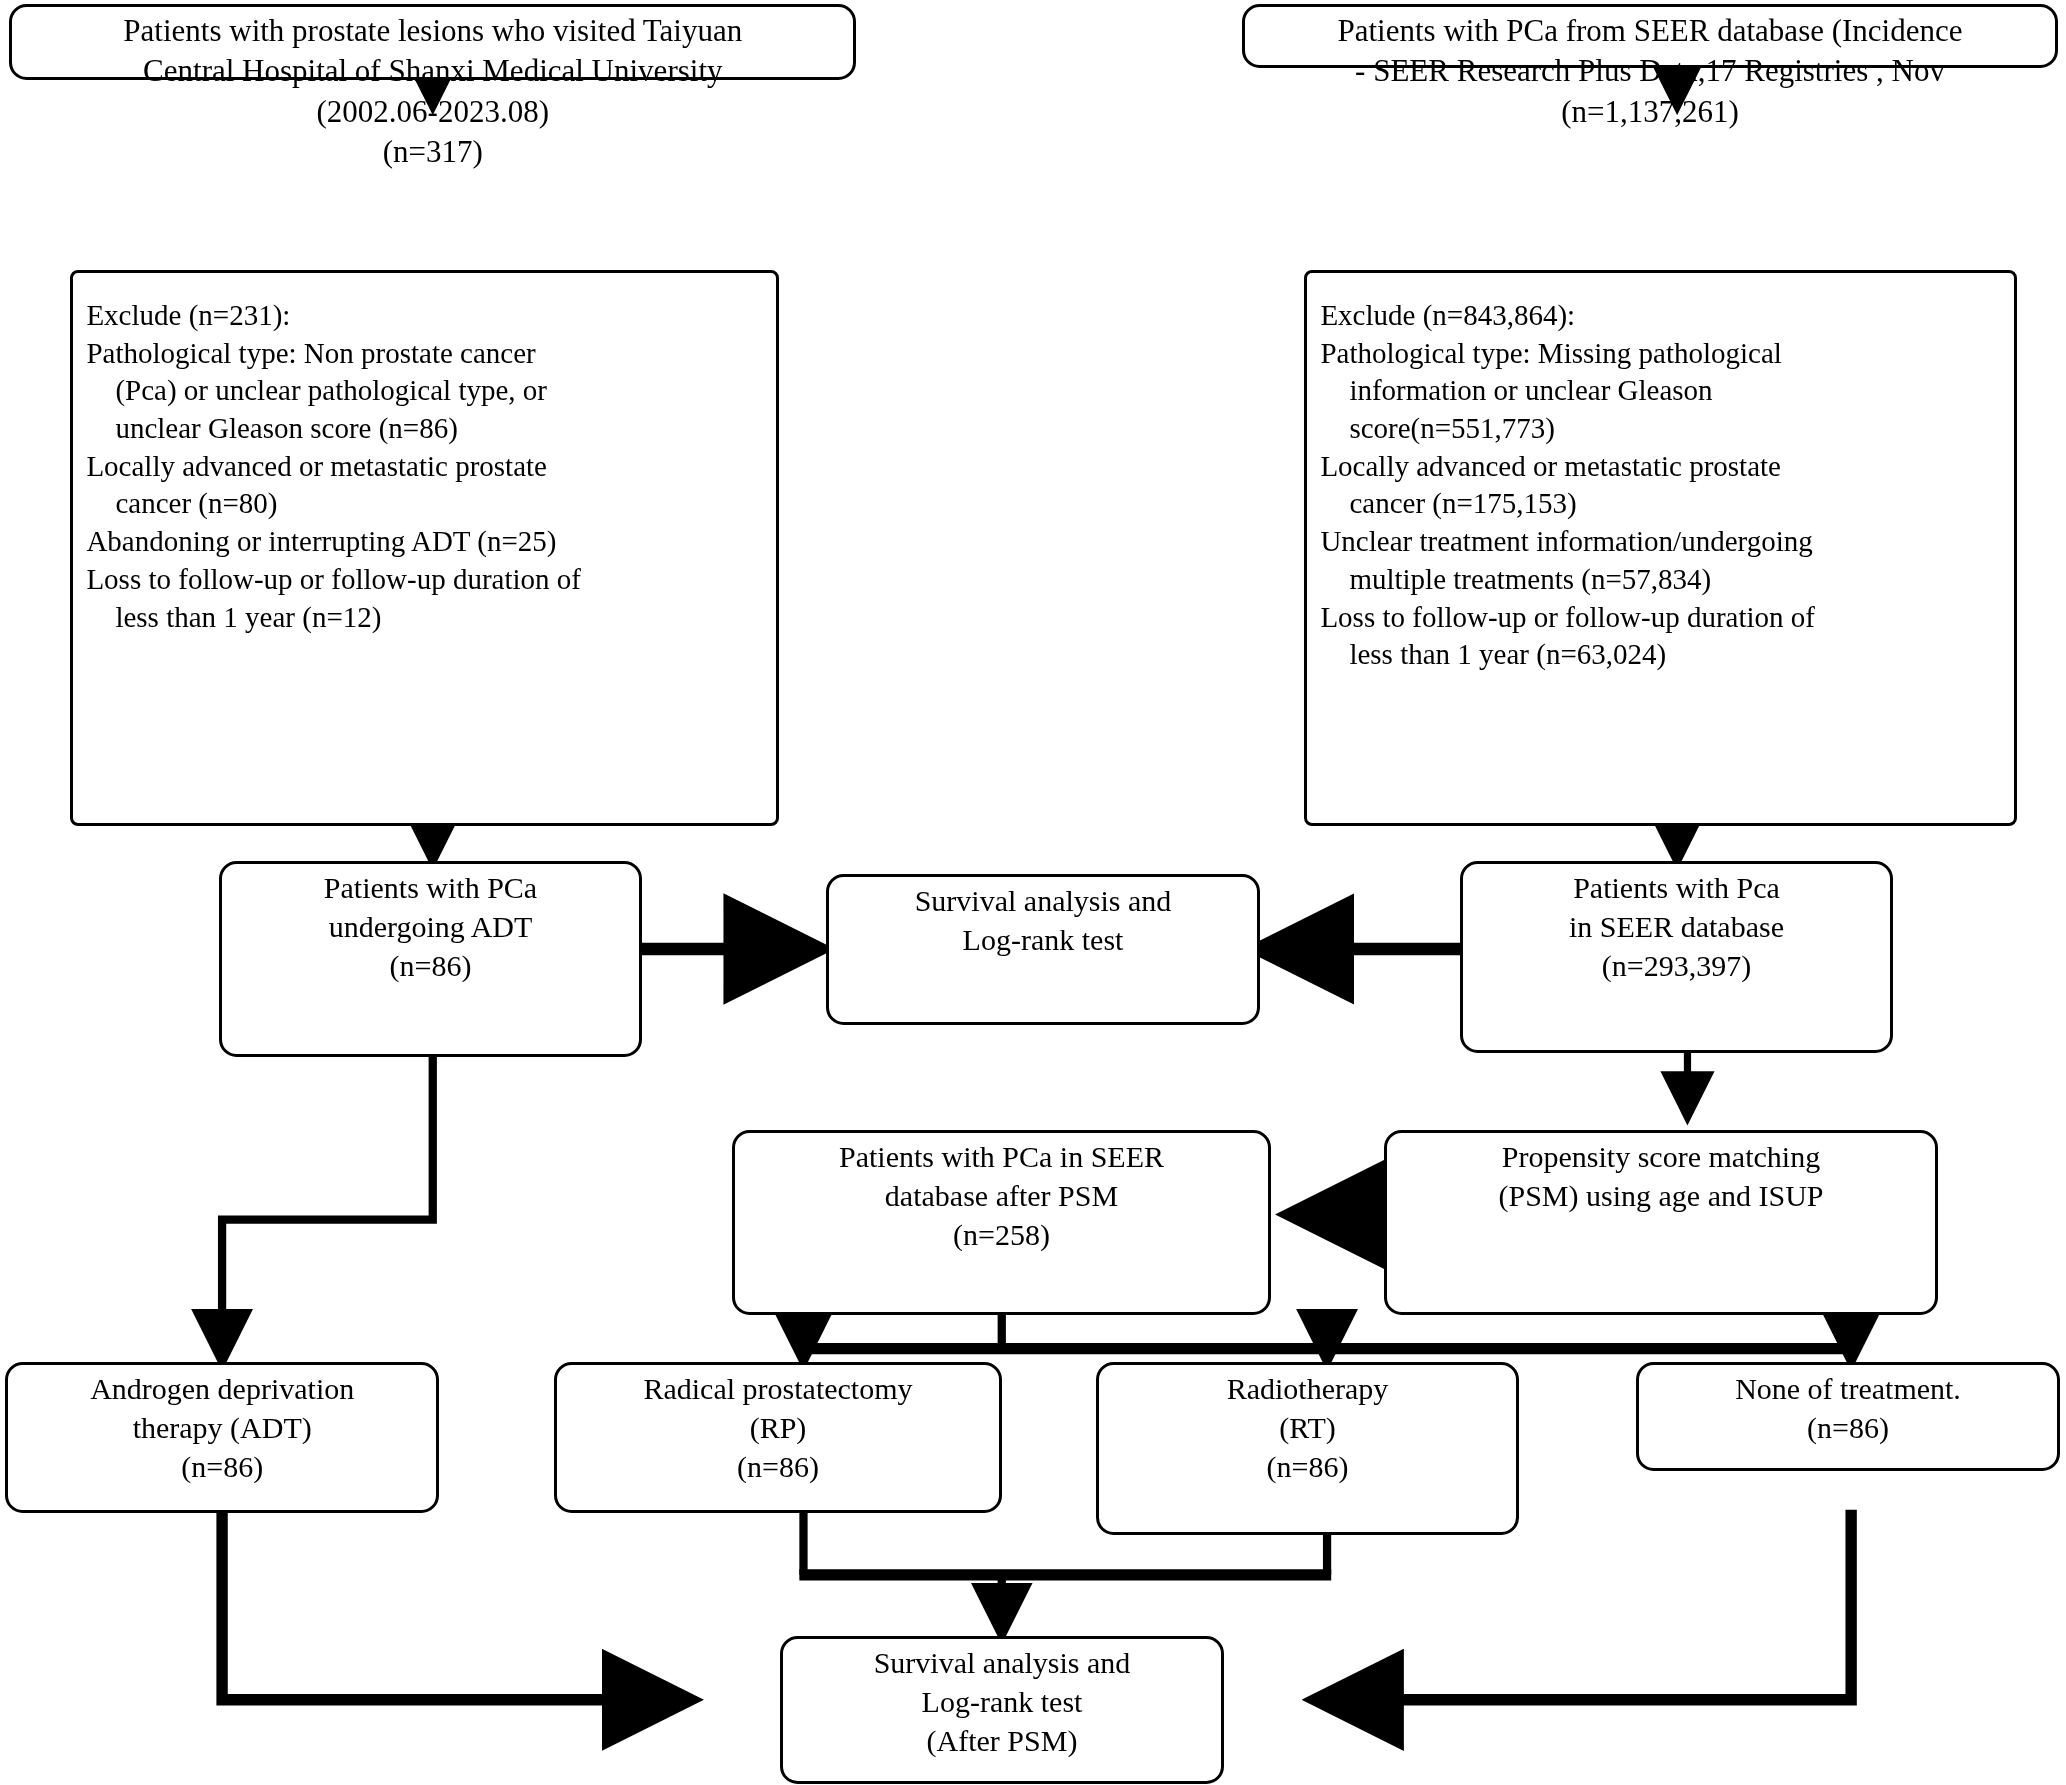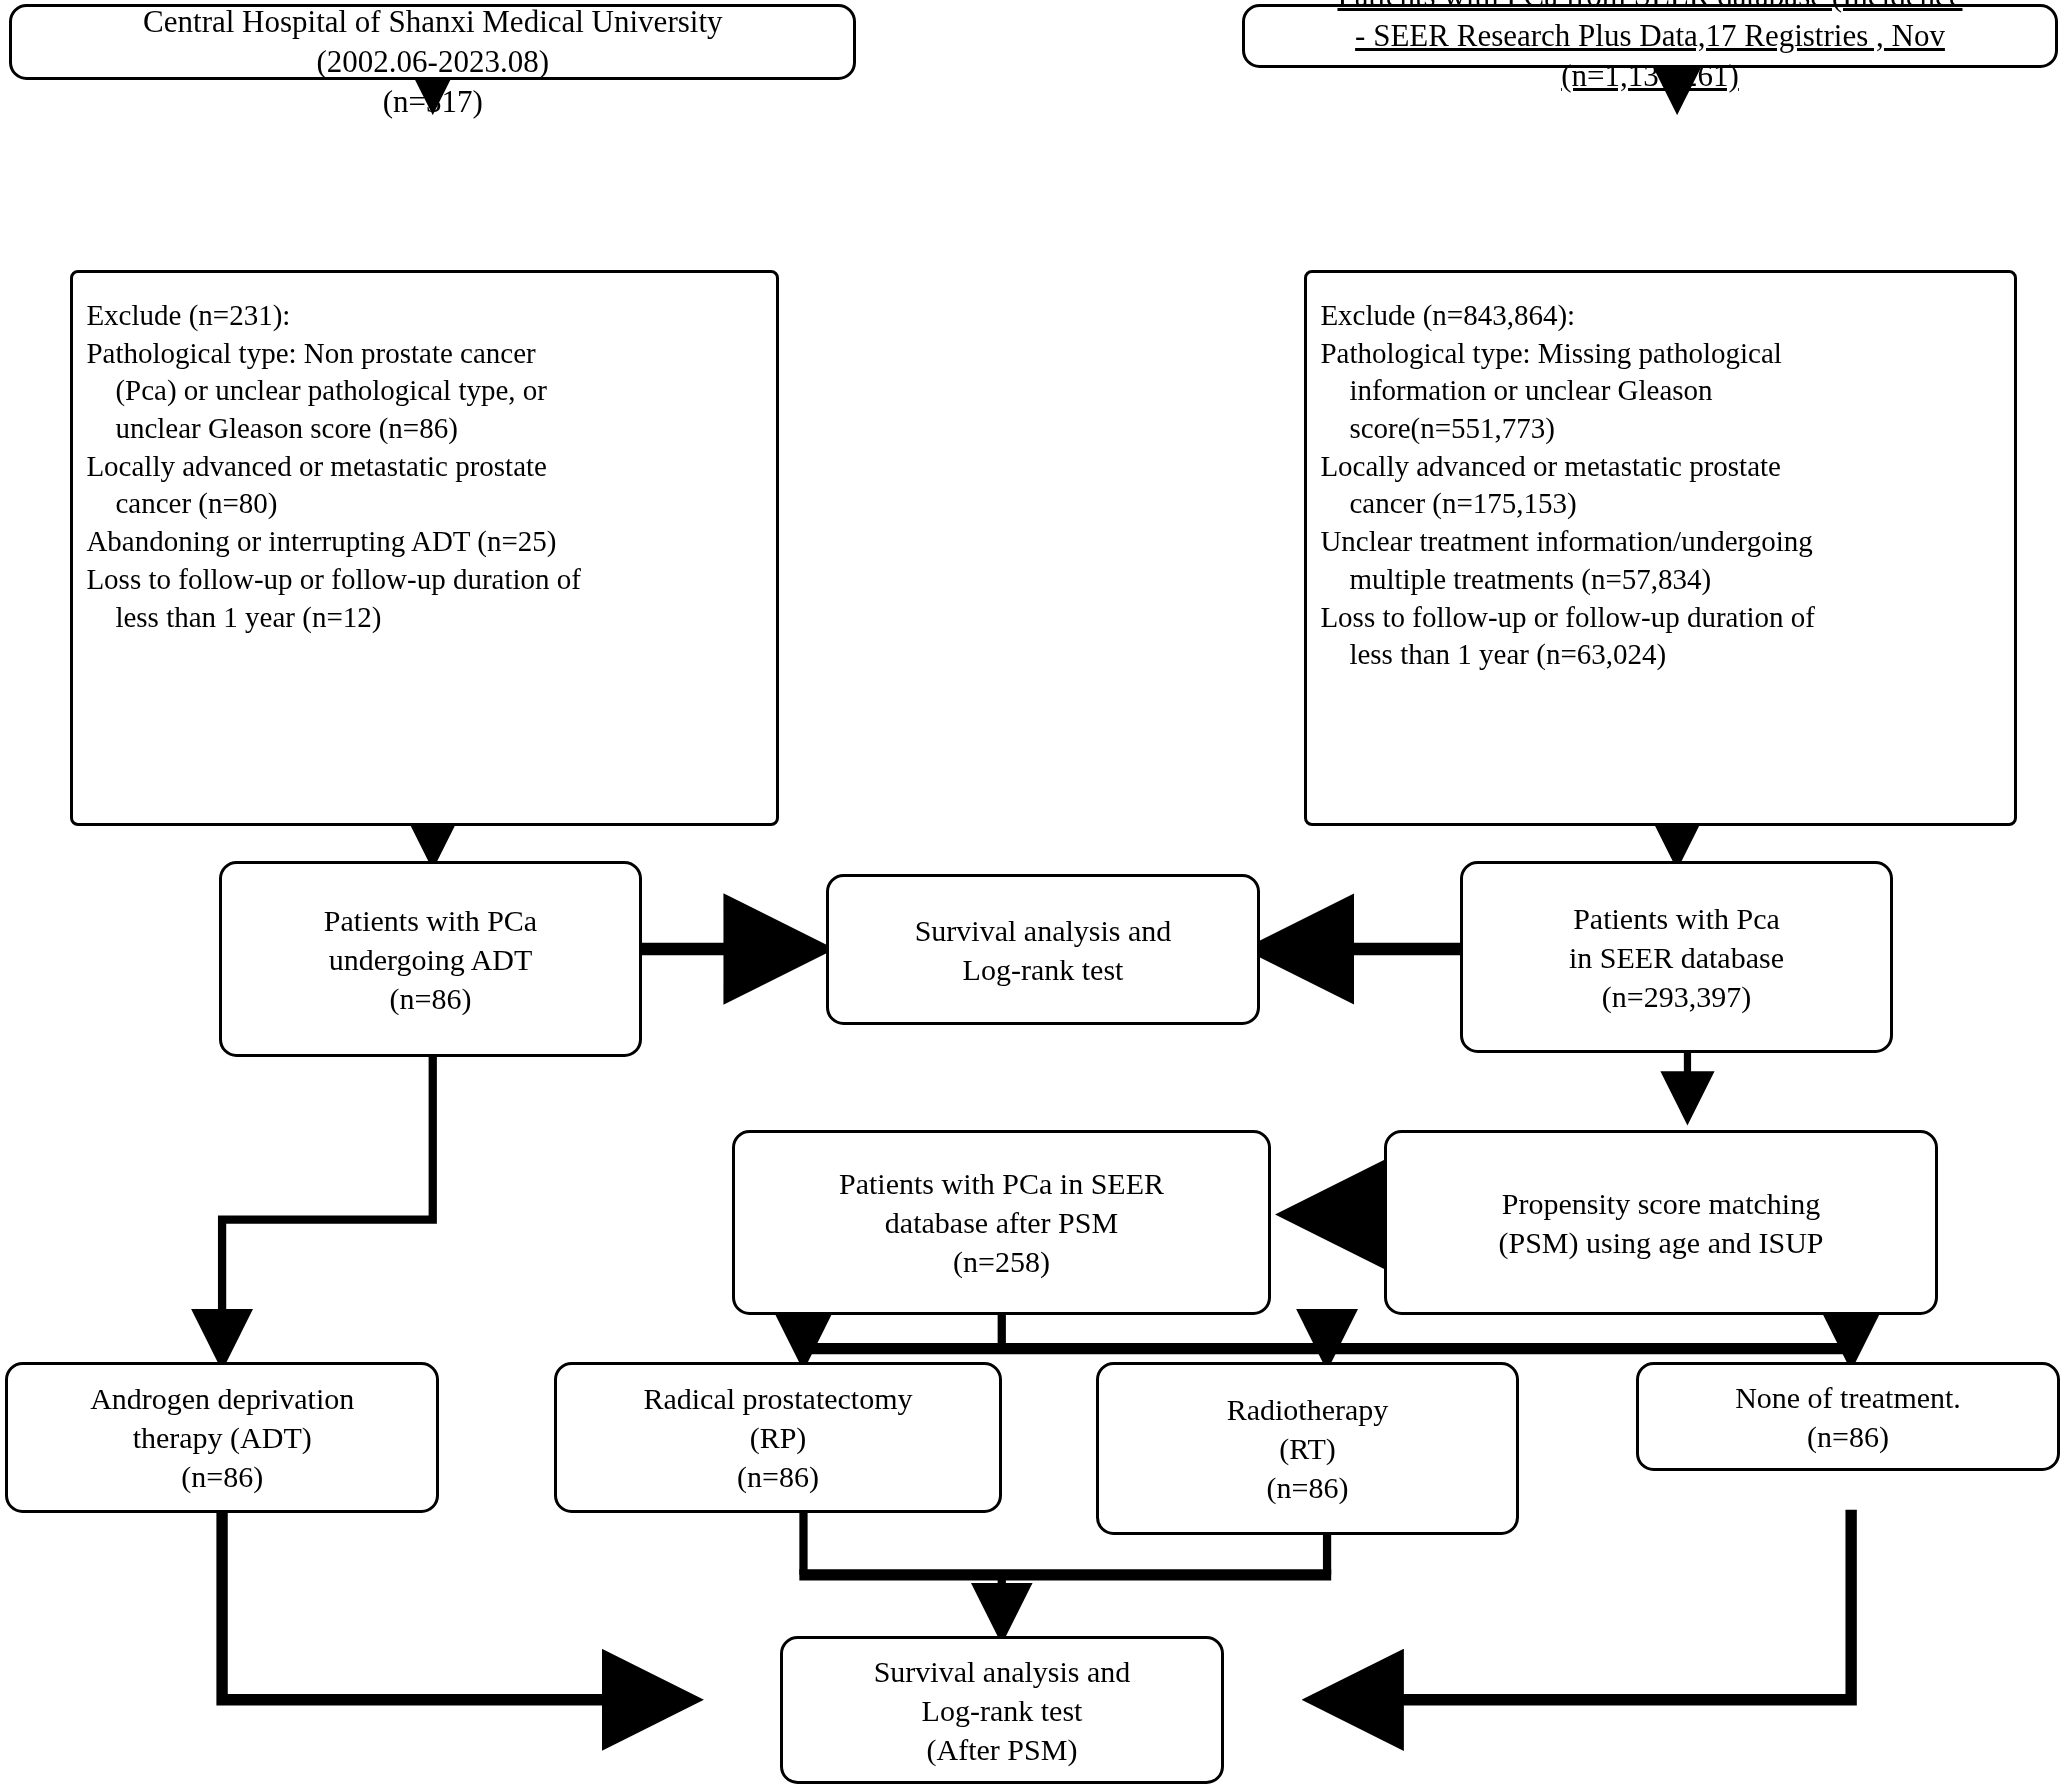--- a/index.html
+++ b/index.html
@@ -13,21 +13,21 @@
     overflow:hidden;
   }
   svg.edges{position:absolute;left:0;top:0;width:2066px;height:1785px;}
 
   .node{
     position:absolute;
     box-sizing:border-box;
     background:#ffffff;
     border:3.1px solid #000000;
     display:flex;
-    align-items:center;
+    align-items:flex-start;
     justify-content:center;
     text-align:center;
     line-height:1.30;
     padding:4.1px 7.2px;
   }
   .node.rounded{border-radius:17.6px;}
   .node.sharp{border-radius:8px;}
   .node .txt{width:100%;}
   .node .txt div{white-space:pre;}
 
@@ -94,21 +94,21 @@
 
   <div class="node rounded fs-big" style="left:9.3px;top:4.1px;width:847px;height:76px;">
     <div class="txt">
       <div>Patients with prostate lesions who visited Taiyuan</div>
       <div>Central Hospital of Shanxi Medical University</div>
       <div>(2002.06-2023.08)</div>
       <div>(n=317)</div>
     </div>
   </div>
 
-  <div class="node rounded fs-big" style="left:1242px;top:4.1px;width:816px;height:64px;text-decoration:underline;">
+  <div class="node rounded fs-big" style="left:1242px;top:4.1px;width:816px;height:64px;">
     <div class="txt">
       <div>Patients with PCa from SEER database (Incidence</div>
       <div>- SEER Research Plus Data,17 Registries , Nov</div>
       <div>(n=1,137,261)</div>
     </div>
   </div>
 
   <div class="node sharp excl fs-excl" style="left:70px;top:270px;width:709px;height:556px;">
     <div class="txt">
       <div>Exclude (n=231):</div>

